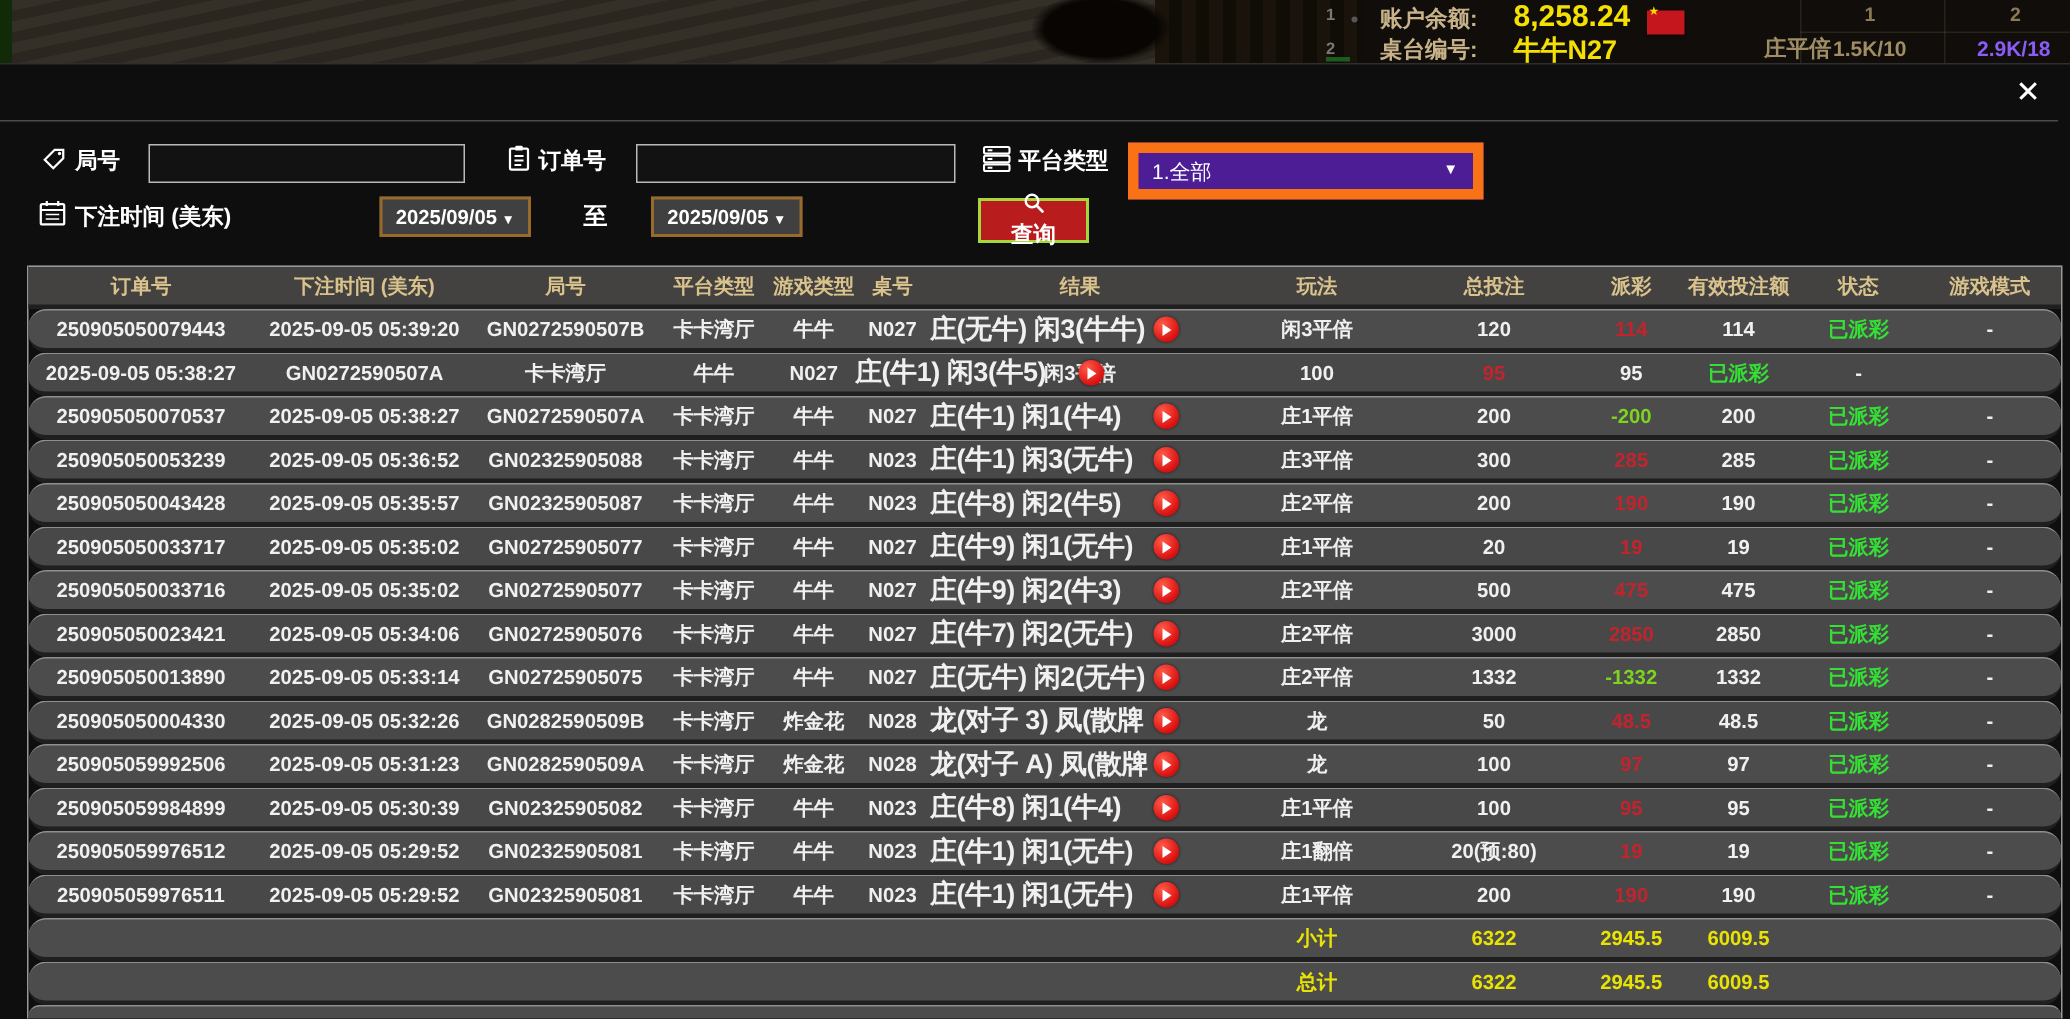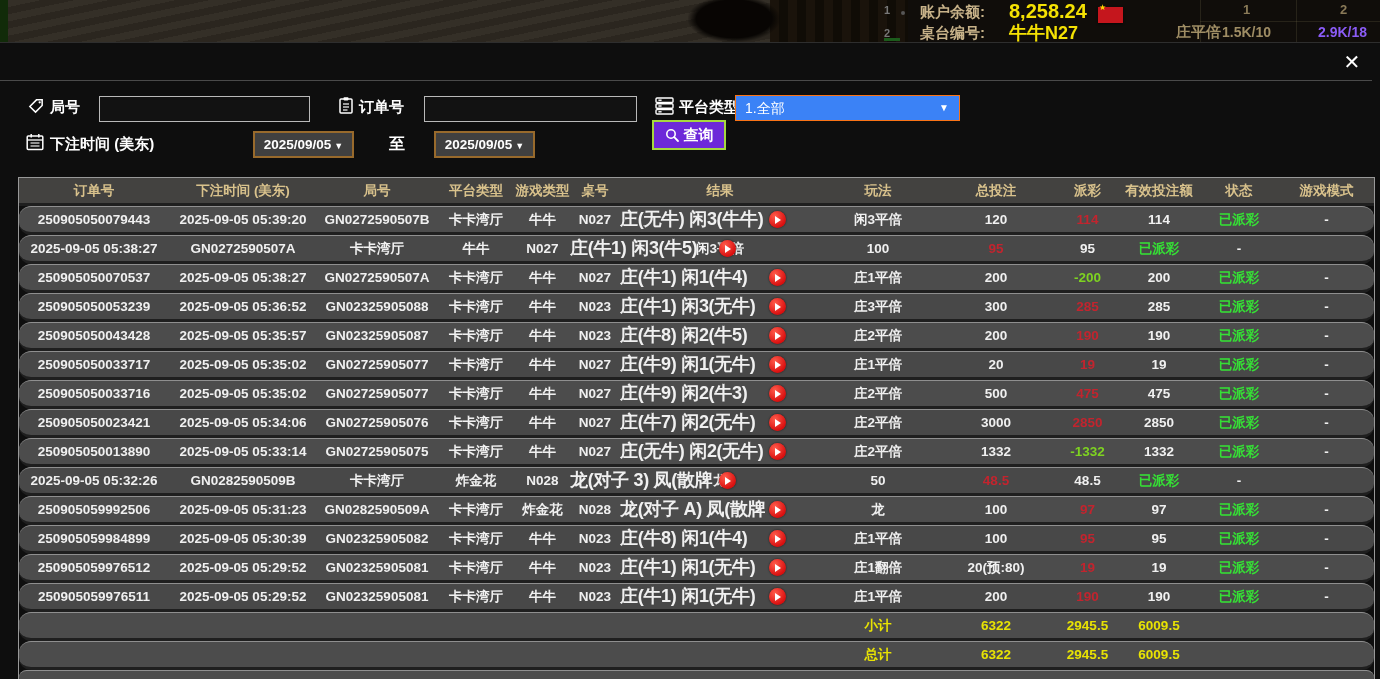--- a/index.html
+++ b/index.html
@@ -37,26 +37,26 @@
   
   .modal{position:absolute;top:42px;left:0;width:1380px;height:637px;background:#0e0e0e;border-top:1px solid #2e2e2e;box-sizing:border-box;}
   .close-btn{position:absolute;top:4px;left:1336px;width:32px;height:30px;color:#fff;font-size:20px;font-weight:700;text-align:center;line-height:30px;cursor:pointer;}
   .top-divider{position:absolute;top:37px;left:0;width:1372px;height:1px;background:#4a4a4a;}
 
   
   .flabel{position:absolute;color:#fff;font-size:15px;font-weight:700;white-space:nowrap;}
   .ficon{position:absolute;width:18px;height:18px;}
   .ficon svg{display:block;}
   .text-input{position:absolute;height:24px;background:#121212;border:1px solid #b9b9b9;color:#fff;padding:0 6px;font-size:13px;outline:none;box-sizing:content-box;}
-  .select-box{position:absolute;left:735px;top:52px;width:214px;height:24px;background:#3b82f6;border:1px solid #f97316;color:#fff;font-size:14px;line-height:24px;padding-left:9px;cursor:pointer;}
+  .select-box{position:absolute;left:752px;top:52px;width:214px;height:24px;background:#4c1d95;border:7px solid #f97316;color:#fff;font-size:14px;line-height:24px;padding-left:9px;cursor:pointer;}
   .select-box .arrow{position:absolute;right:10px;top:0;font-size:10px;}
   .date-btn{position:absolute;top:88px;width:97px;height:23px;background:#404040;border:2px solid #986a2c;color:#fff;font-size:13.5px;font-weight:700;line-height:23px;text-align:center;cursor:pointer;}
   .date-btn .arrow{font-size:9px;margin-left:3px;}
   .to-label{position:absolute;left:389px;top:91px;color:#fff;font-size:16px;font-weight:700;}
-  .query-btn{position:absolute;left:652px;top:77px;width:70px;height:26px;background:#6d28d9;border:2px solid #a6d83e;color:#fff;font-size:15px;font-weight:700;display:flex;align-items:center;justify-content:center;gap:4px;cursor:pointer;}
+  .query-btn{position:absolute;left:652px;top:89px;width:70px;height:26px;background:#b91c1c;border:2px solid #a6d83e;color:#fff;font-size:15px;font-weight:700;display:flex;align-items:center;justify-content:center;gap:4px;cursor:pointer;flex-direction:column;}
 
   
   :root{--cols:150px 148px 120px 78px 55px 50px 200px 116px 120px 63px 80px 80px 95px;}
   .table{position:absolute;top:134px;left:18px;width:1355px;border-left:1px solid #989898;border-right:1px solid #989898;}
   .thead{display:grid;grid-template-columns:var(--cols);height:25px;line-height:25px;background:#434240;border-top:1px solid #989898;border-bottom:3px solid #1f1f1f;color:#d9c28c;font-weight:700;font-size:13.5px;text-align:center;white-space:nowrap;}
   .trow{display:grid;grid-template-columns:var(--cols);height:25px;line-height:25px;background:#4c4c4c;border-top:1px solid #8f8f8f;border-bottom:3px solid #1f1f1f;color:#f0f0f0;font-size:13.5px;font-weight:600;text-align:center;white-space:nowrap;border-radius:12px;}
   .trow.alt{background:#484848;}
   .td{overflow:hidden;}
   .result-cell{display:grid;grid-template-columns:145px 1fr;overflow:visible;}
   .result-text{display:block;text-align:left;font-size:18px;letter-spacing:-0.3px;overflow:hidden;}
@@ -363,20 +363,21 @@
             </span>
           </div>
           <div class="td">庄2平倍</div>
           <div class="td">1332</div>
           <div class="td payout-green">-1332</div>
           <div class="td">1332</div>
           <div class="td status-paid">已派彩</div>
           <div class="td">-</div>
         </div>
         <div class="trow alt">
+          <div class="td">250905050004330</div>
           <div class="td">2025-09-05 05:32:26</div>
           <div class="td">GN0282590509B</div>
           <div class="td">卡卡湾厅</div>
           <div class="td">炸金花</div>
           <div class="td">N028</div>
           <div class="td result-cell">
             <span class="result-text">龙(对子 3) 凤(散牌 J)</span>
             <span class="play-btn">
               <span class="play-tri"></span>
             </span>

